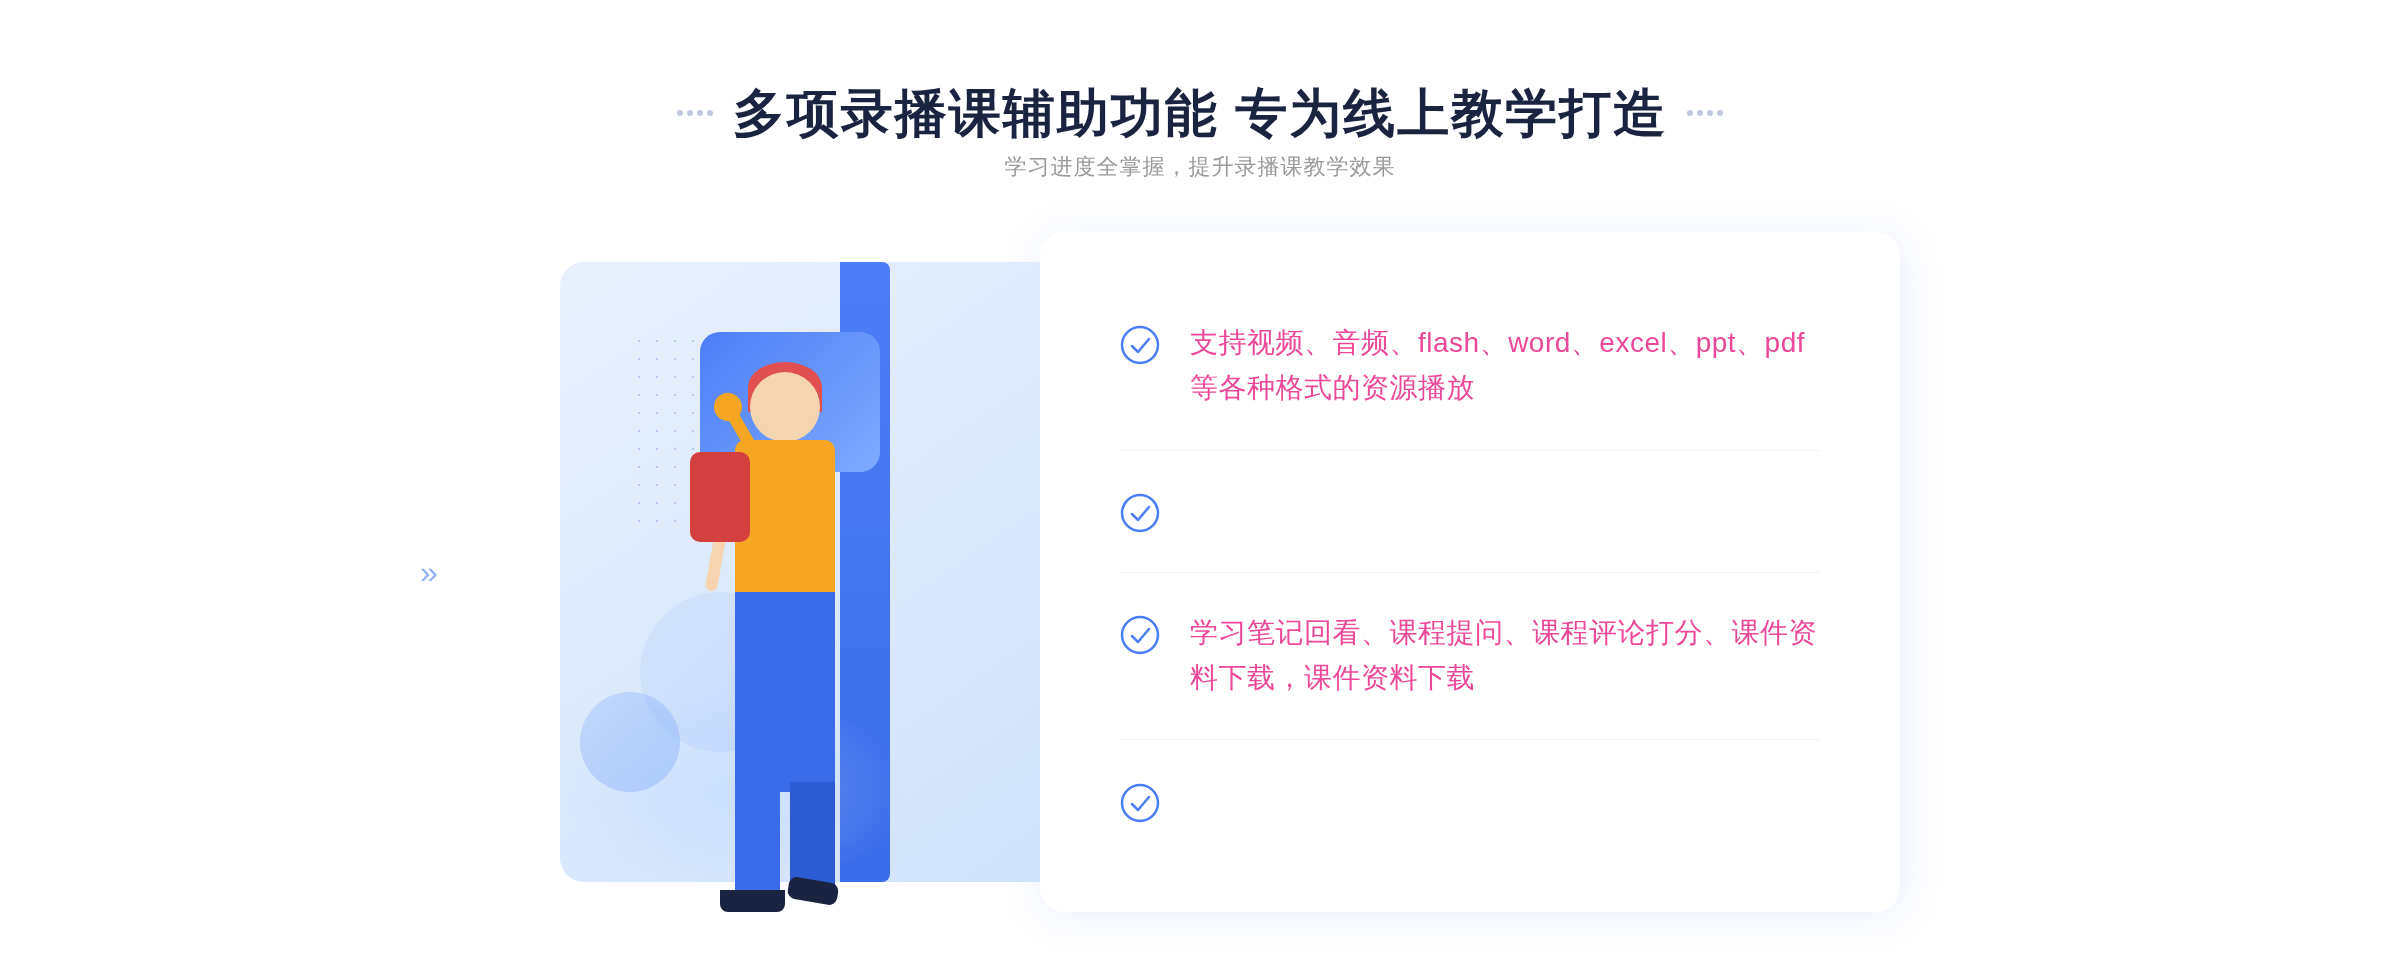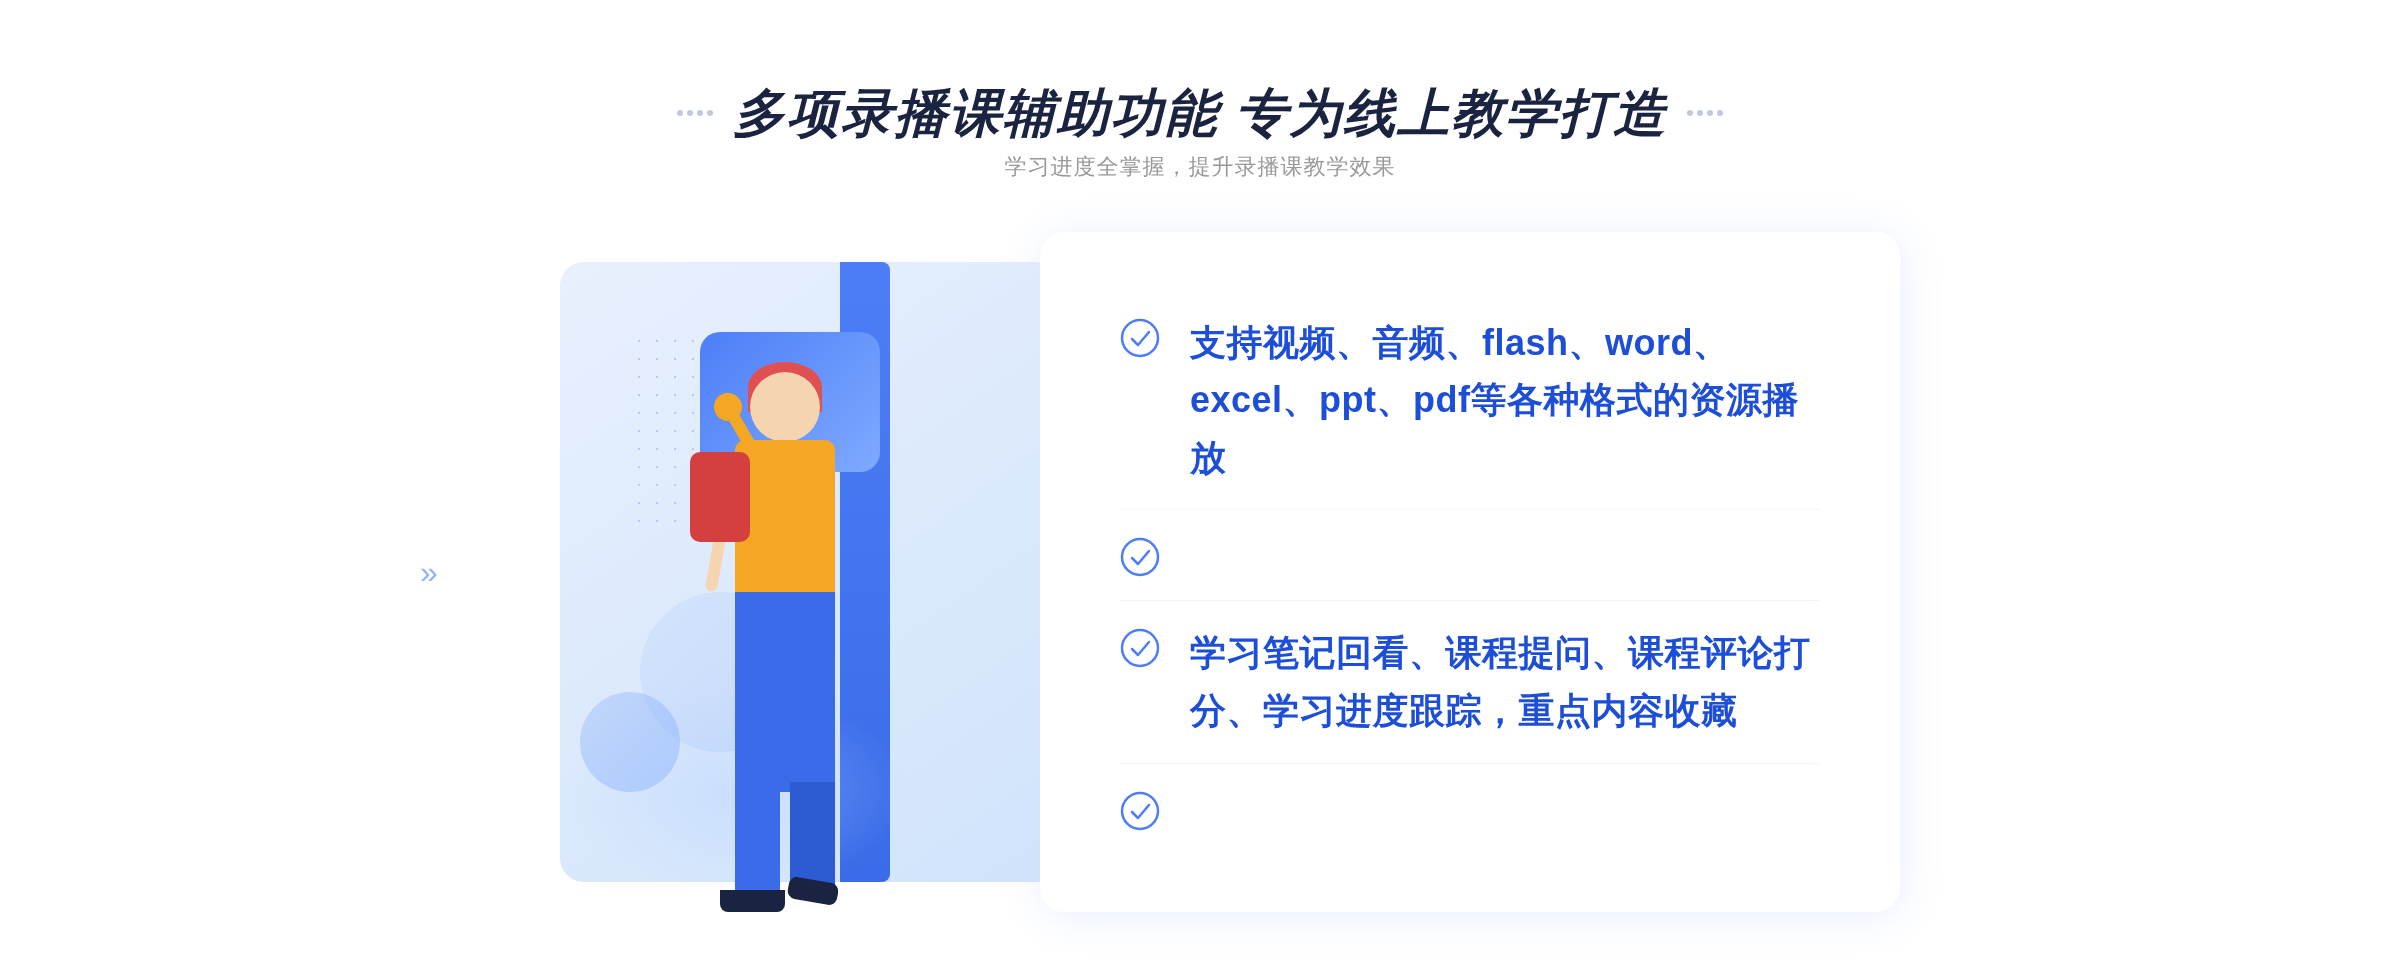--- a/index.html
+++ b/index.html
@@ -59,21 +59,20 @@
       background: #c0c8e0;
       border-radius: 50%;
     }
 
     .main-title {
       font-size: 52px;
       font-weight: 700;
       color: #1a2340;
       letter-spacing: 2px;
       line-height: 1.2;
-      font-style: italic;
     }
 
     .subtitle {
       font-size: 22px;
       color: #999;
       margin-top: 8px;
       font-weight: 400;
       letter-spacing: 1px;
     }
 
@@ -394,24 +393,24 @@
       flex-shrink: 0;
       margin-top: 4px;
     }
 
     .check-icon svg {
       width: 40px;
       height: 40px;
     }
 
     .feature-text {
-      font-size: 36px;
-      color: #1d4ed8;
+      font-size: 28px;
+      color: #ec4899;
       line-height: 1.6;
-      font-weight: 700;
+      font-weight: 400;
       letter-spacing: 0.5px;
     }
 
     
     .feature-divider {
       height: 1px;
       background: #f0f4ff;
       margin: 0 0;
     }
 
@@ -526,21 +525,21 @@
 
         <div class="feature-divider"></div>
 
         <div class="feature-item">
           <div class="check-icon">
             <svg viewBox="0 0 40 40" fill="none" xmlns="http://www.w3.org/2000/svg">
               <circle cx="20" cy="20" r="18" stroke="#4d7ef7" stroke-width="2.5" fill="none"></circle>
               <polyline points="12,21 18,27 29,14" stroke="#4d7ef7" stroke-width="2.5" stroke-linecap="round" stroke-linejoin="round" fill="none"></polyline>
             </svg>
           </div>
-          <div class="feature-text">学习笔记回看、课程提问、课程评论打分、学习进度跟踪，重点内容收藏</div>
+          <div class="feature-text">学习笔记回看、课程提问、课程评论打分、课件资料下载，课件资料下载</div>
         </div>
 
         <div class="feature-divider"></div>
 
         <div class="feature-item">
           <div class="check-icon">
             <svg viewBox="0 0 40 40" fill="none" xmlns="http://www.w3.org/2000/svg">
               <circle cx="20" cy="20" r="18" stroke="#4d7ef7" stroke-width="2.5" fill="none"></circle>
               <polyline points="12,21 18,27 29,14" stroke="#4d7ef7" stroke-width="2.5" stroke-linecap="round" stroke-linejoin="round" fill="none"></polyline>
             </svg>

